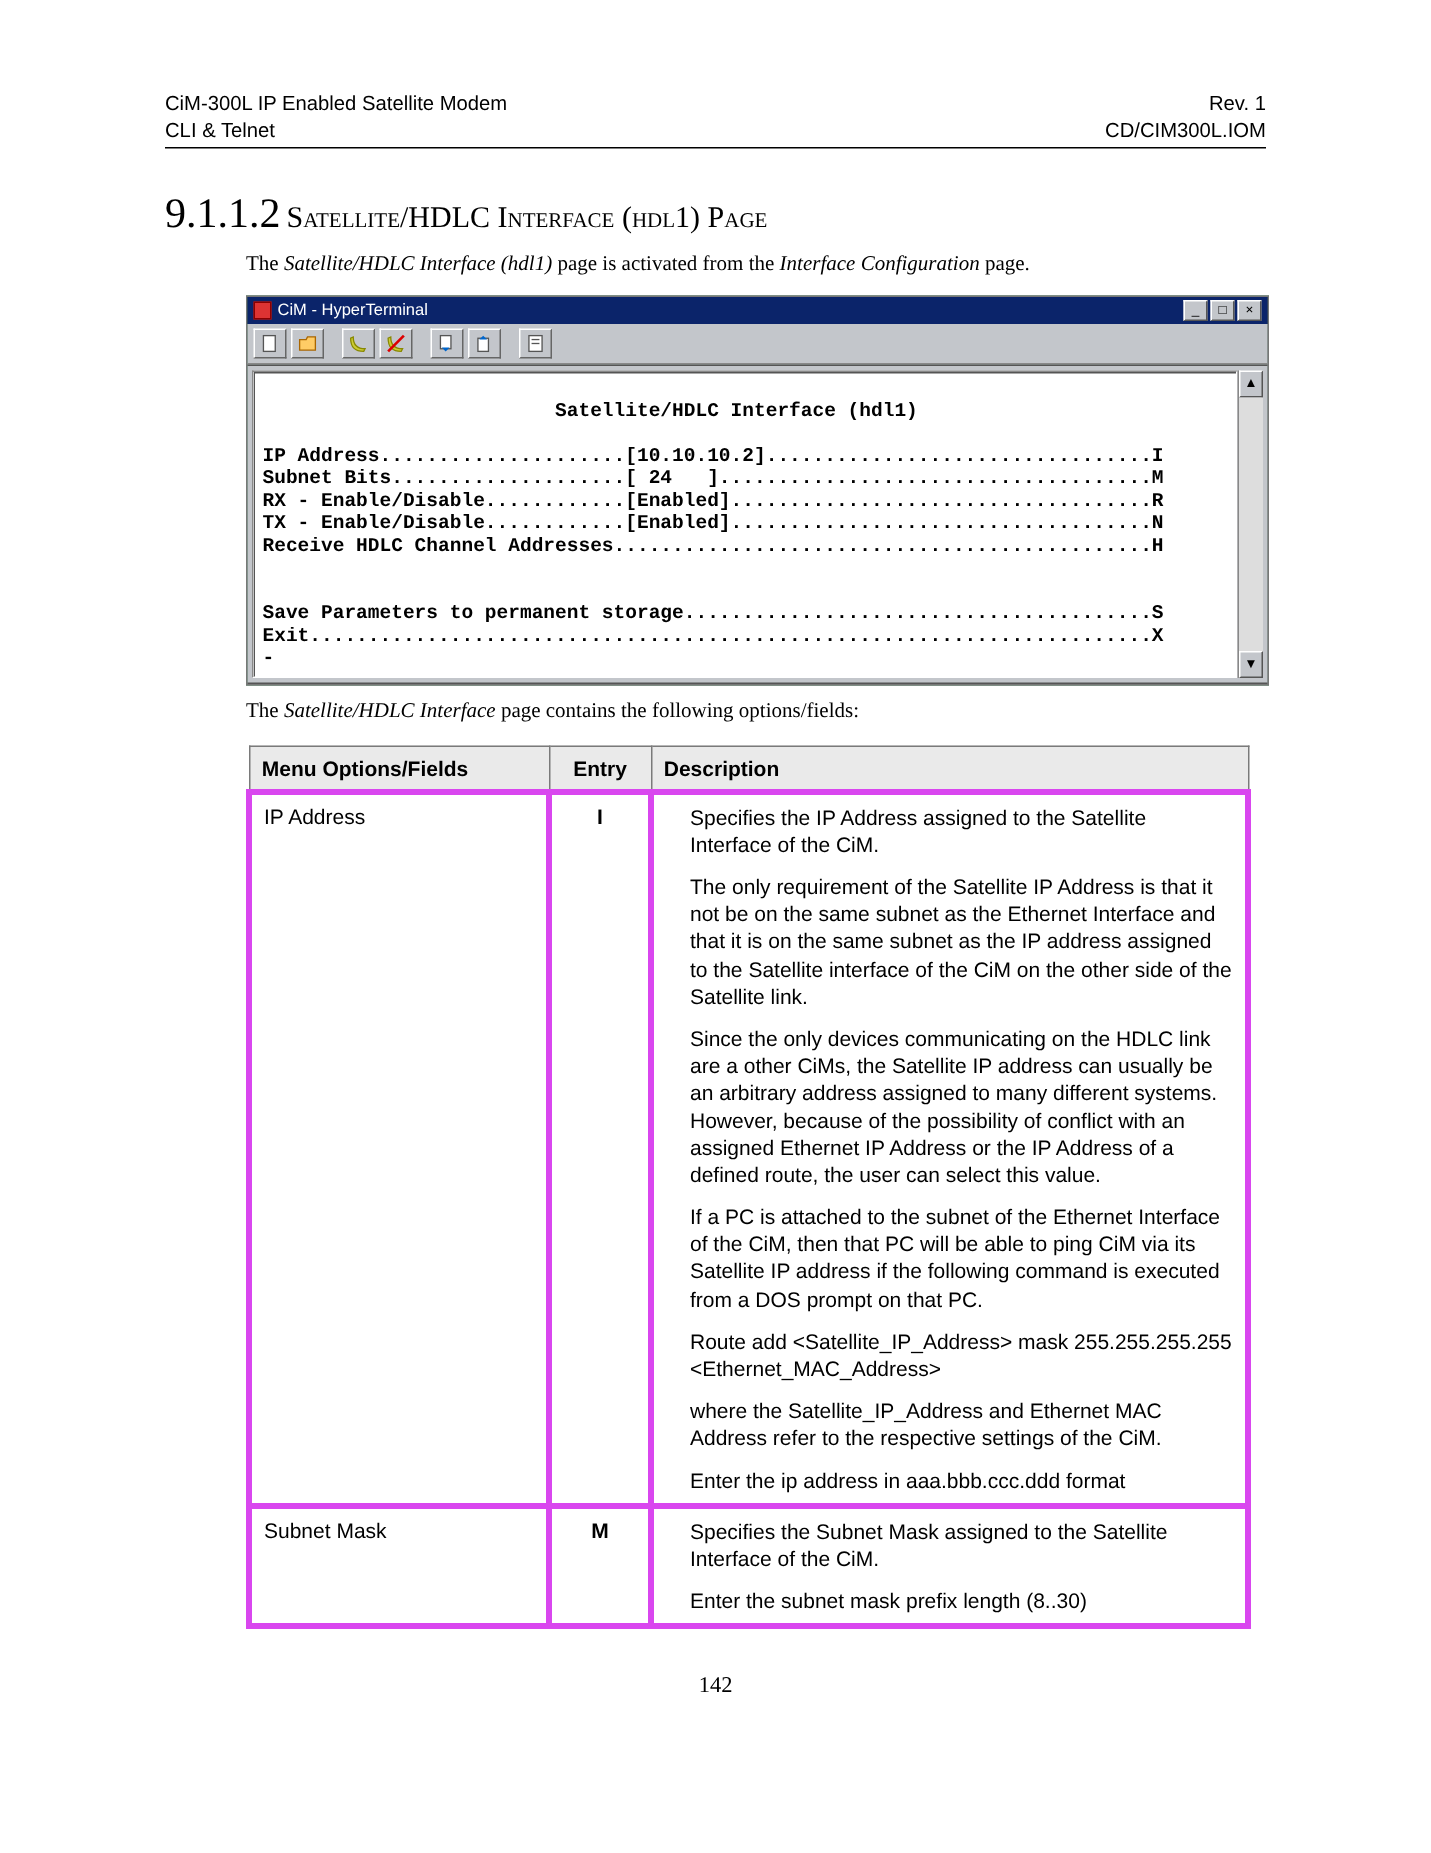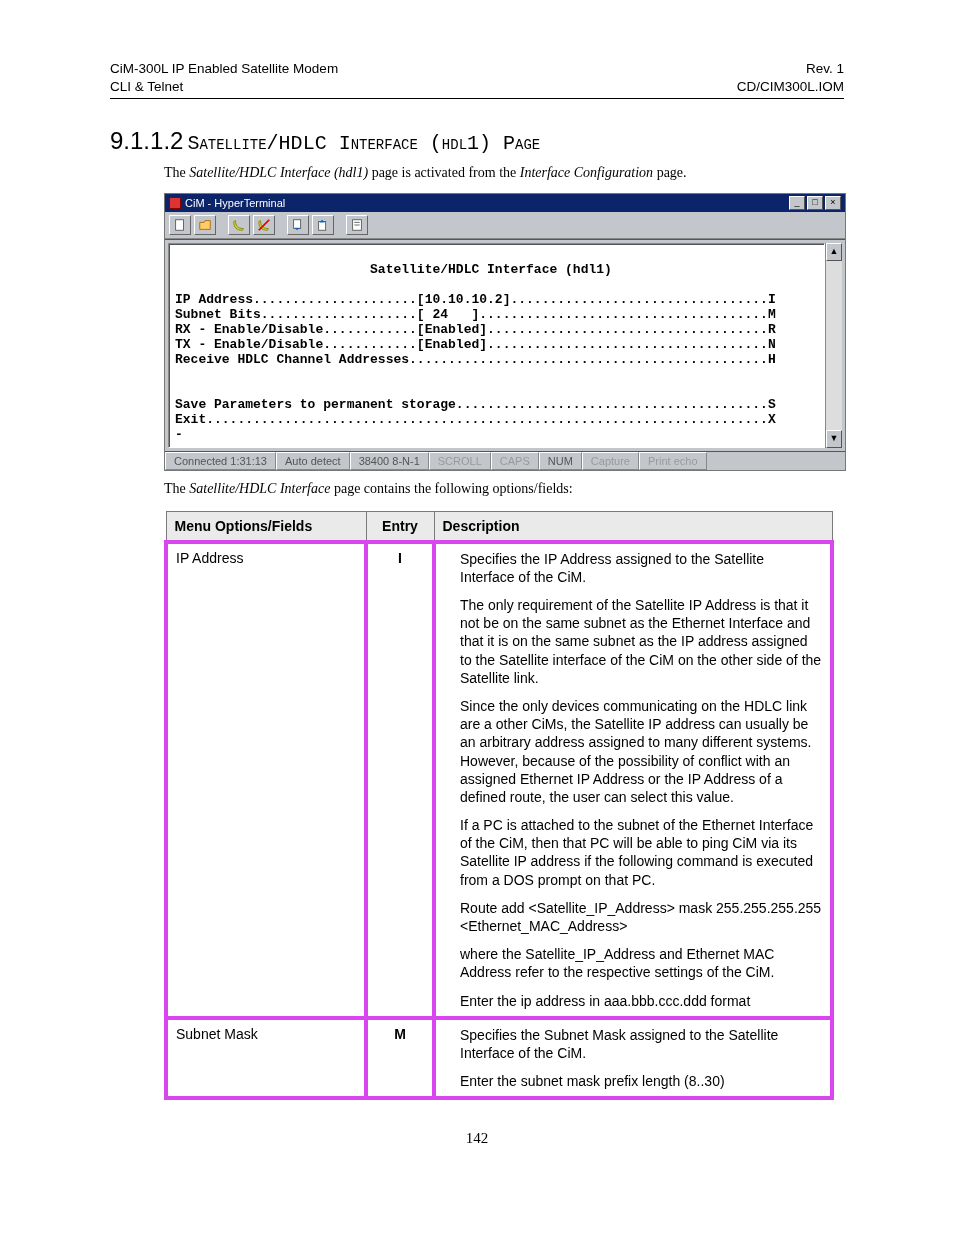--- a/index.html
+++ b/index.html
@@ -21,23 +21,23 @@
     line-height: 1.35;
   }
   .hdr-left { text-align: left; }
   .hdr-right { text-align: right; }
   .rule {
     border: 0;
     border-top: 1px solid #000;
     margin: 2px 0 28px 0;
   }
 
-  .sec-number { font-family: Liberation Sans, sans-serif; font-size: 24px; margin-top: 44px; }
+  .sec-number { font-family: Liberation Serif, serif; font-size: 28px; margin-top: 44px; }
   .sec-title {
-    font-family: Liberation Mono, monospace;
+    font-family: Liberation Serif, serif;
     font-size: 20px;
     font-variant: small-caps;
     text-align: right;
   }
 
   .body-text {
     font-family: "Times New Roman", serif;
     font-size: 14px;
     margin: 10px 0 12px 54px;
   }
@@ -270,30 +270,20 @@
 
 
 Save Parameters to permanent storage........................................S
 Exit........................................................................X
 -</div>
       <div class="ht-scroll">
         <div class="arrow">▲</div>
         <div class="track"></div>
         <div class="arrow">▼</div>
       </div>
-    </div>
-    <div class="ht-status">
-      <div class="cell">Connected 1:31:13</div>
-      <div class="cell">Auto detect</div>
-      <div class="cell">38400 8-N-1</div>
-      <div class="cell dim">SCROLL</div>
-      <div class="cell dim">CAPS</div>
-      <div class="cell">NUM</div>
-      <div class="cell dim">Capture</div>
-      <div class="cell dim">Print echo</div>
     </div>
   </div>
 
   <p class="body-text">
     <span>The </span><span class="ital">Satellite/HDLC Interface</span><span> page contains the following options/fields:</span>
   </p>
 
   <table class="opts">
     <thead>
       <tr>

